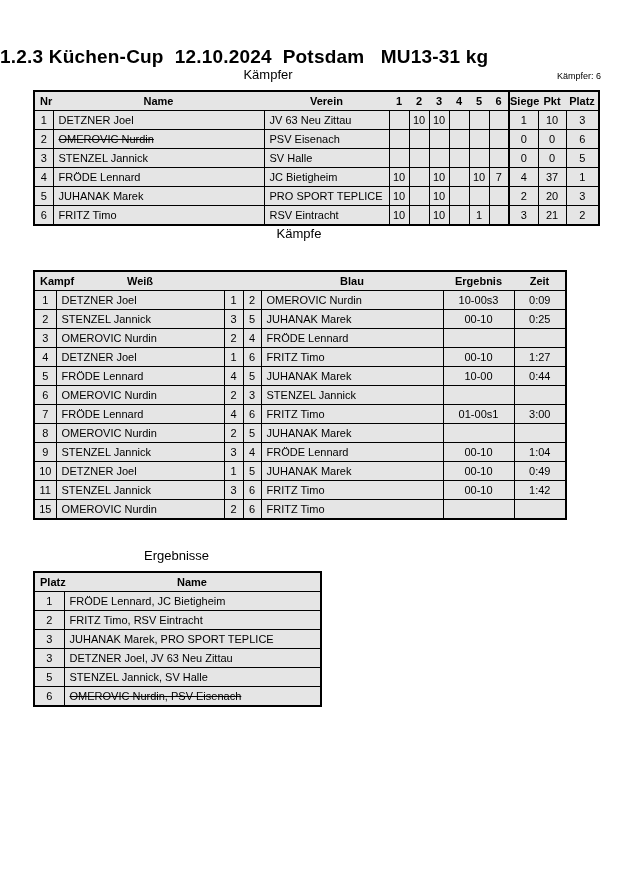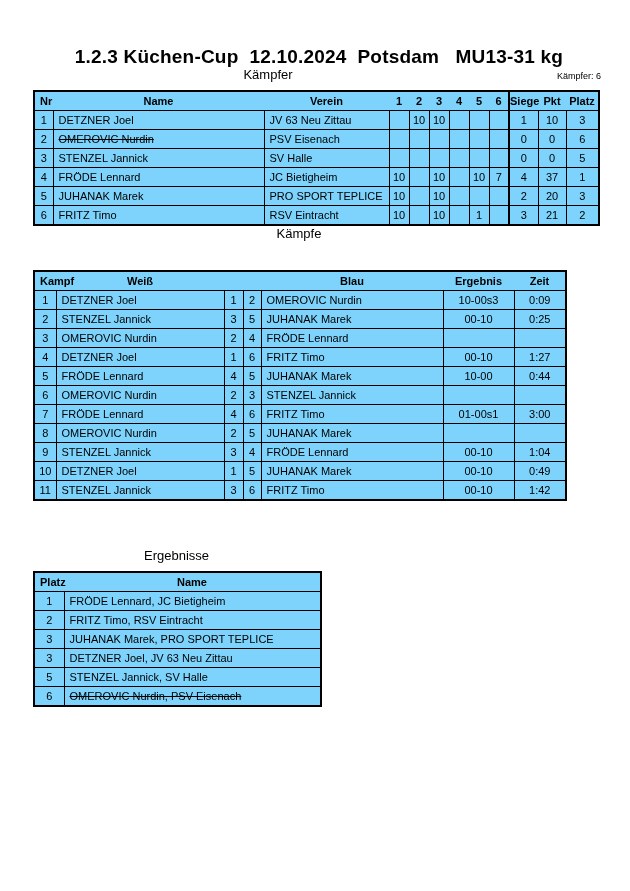--- a/index.html
+++ b/index.html
@@ -2,29 +2,29 @@
 <html><head>
 <meta charset="utf-8">
 <style>
   html,body{margin:0;padding:0;}
   body{
     width:630px;height:891px;background:#ffffff;color:#000;
     font-family:"Liberation Sans", sans-serif;position:relative;overflow:hidden;
   }
   .abs{position:absolute;}
   .title{
-    top:46px;left:0;width:606px;text-align:center;
-    font-size:19px;font-weight:bold;white-space:pre;letter-spacing:0.2px;padding-left:16px;
+    top:46px;left:0;width:606px;text-align:left;
+    font-size:19px;font-weight:bold;white-space:pre;letter-spacing:0.2px;
   }
   .shead{font-size:13px;font-weight:normal;text-align:center;}
   .h-kaempfer{top:67px;left:33px;width:470px;}
   .h-kaempfe{top:226px;left:33px;width:532px;}
   .h-ergebnisse{top:548px;left:33px;width:287px;}
   .count{top:71px;right:29px;font-size:9px;}
-  table{border-collapse:collapse;table-layout:fixed;background:#7dd3fc;}
+  table{border-collapse:collapse;table-layout:fixed;background:#e5e5e5;}
   table.t{border:2px solid #000;}
   .t1{top:90px;left:33px;width:565px;}
   .t2{top:250px;left:33px;width:532px;margin-top:20px;}
   .t3{top:571px;left:33px;width:287px;}
   td,th{
     height:18px;padding:0;font-size:11px;white-space:nowrap;overflow:hidden;
     vertical-align:middle;
   }
   td{border:1px solid #000;}
   th{border:none;border-bottom:1px solid #000;font-weight:bold;overflow:visible;}
@@ -279,20 +279,29 @@
         </tr>
         <tr>
           <td class="c"><span>11</span></td>
           <td class="l"><span>STENZEL Jannick</span></td>
           <td class="c"><span>3</span></td>
           <td class="c"><span>6</span></td>
           <td class="l"><span>FRITZ Timo</span></td>
           <td class="c"><span>00-10</span></td>
           <td class="c"><span>1:42</span></td>
         </tr>
+        <tr>
+          <td class="c"><span>15</span></td>
+          <td class="l"><span>OMEROVIC Nurdin</span></td>
+          <td class="c"><span>2</span></td>
+          <td class="c"><span>6</span></td>
+          <td class="l"><span>FRITZ Timo</span></td>
+          <td class="c"></td>
+          <td class="c"></td>
+        </tr>
       </tbody>
   </table>
 
   <div class="abs shead h-ergebnisse">Ergebnisse</div>
 
   <table class="abs t t3">
     <colgroup>
       <col style="width:30px">
         <col style="width:257px">
     </colgroup>

